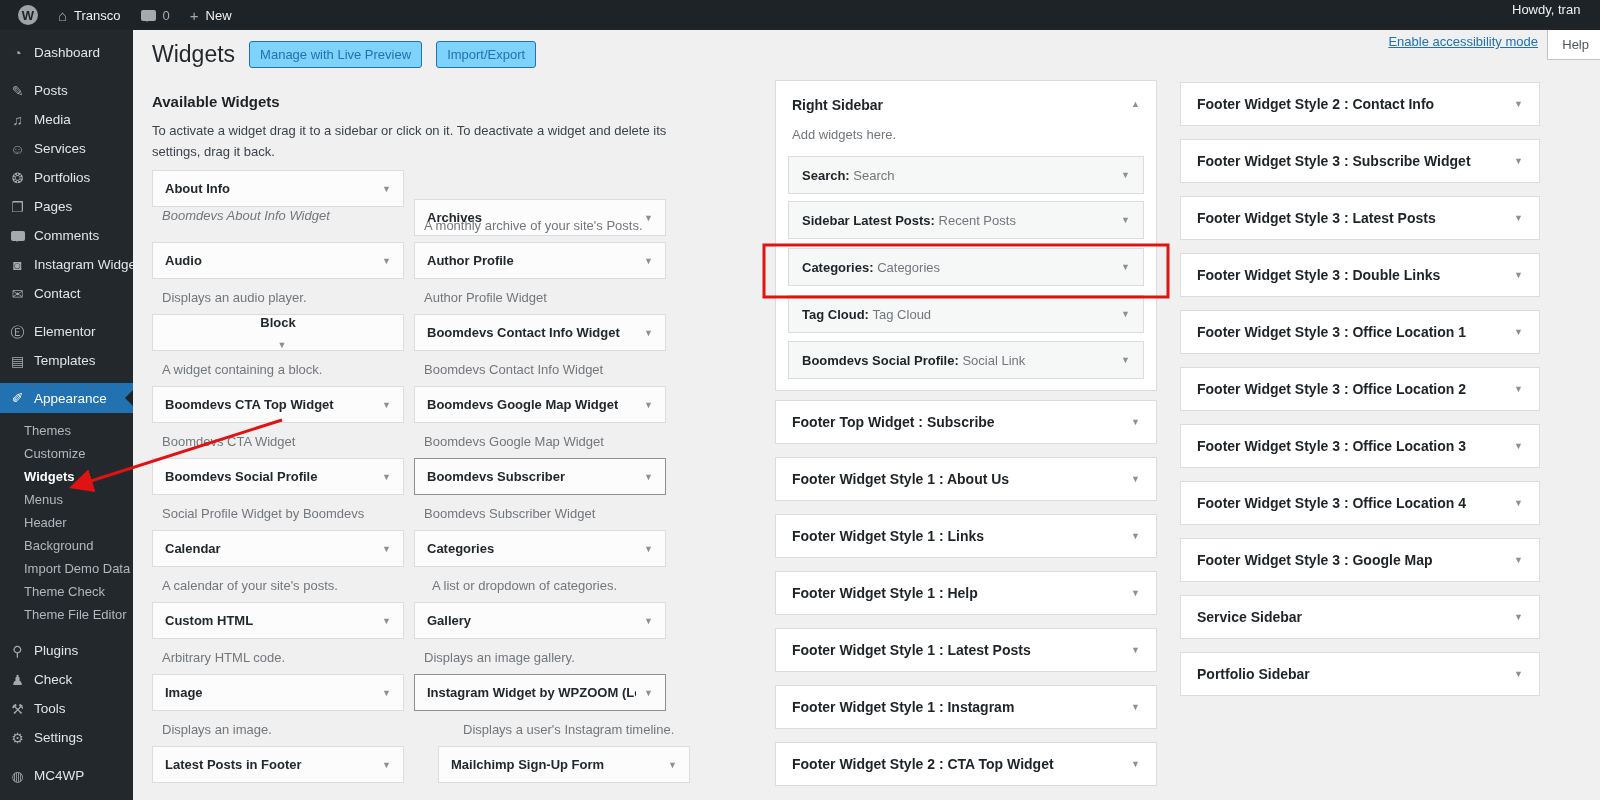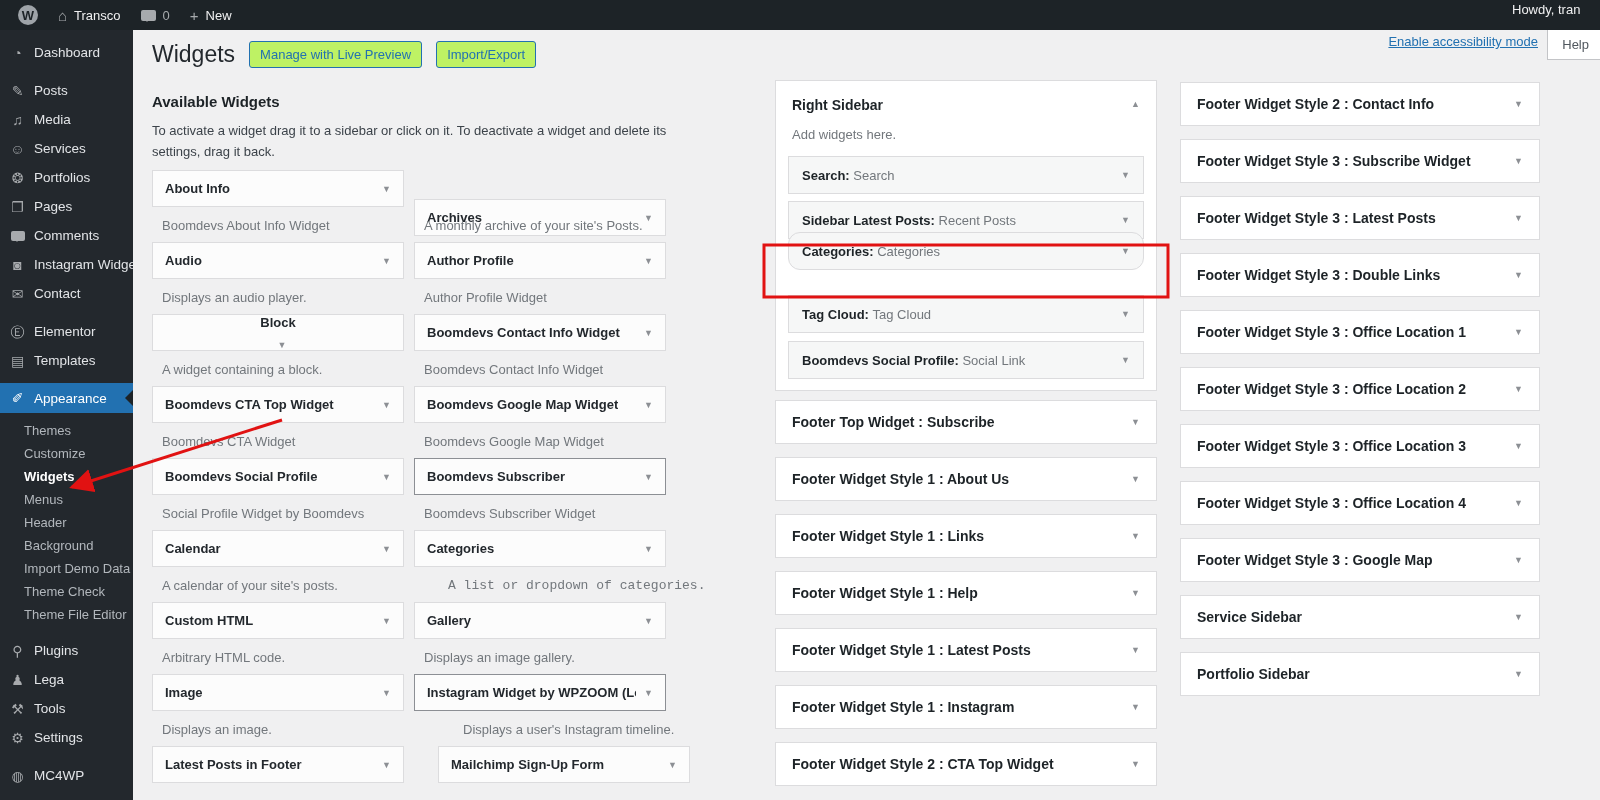--- a/index.html
+++ b/index.html
@@ -29,21 +29,21 @@
   .wedge{position:absolute;right:0;top:50%;margin-top:-8px;width:0;height:0;border:8px solid transparent;border-right-color:#1d2327;}
   #submenu{padding:6px 0 10px 0;}
   .smi{padding:4px 0 4px 24px;font-size:13px;color:#b2b7bc;cursor:pointer;white-space:nowrap;}
   .smi.current{color:#fff;font-weight:bold;}
   .bubble2{position:relative;width:14px;height:10px;background:#a7aaad;border-radius:2px;display:inline-block;}
   .bubble2:after{content:"";position:absolute;left:3px;bottom:-4px;border:3px solid transparent;border-top:4px solid #a7aaad;}
 
   
   .pagehead{position:absolute;left:152px;top:41px;display:flex;align-items:center;gap:14px;}
   .pagehead h1{font-size:23px;font-weight:400;color:#23282d;}
-  .btn{border:1px solid #2271b1;color:#2271b1;background:#bef264;font-size:13px;padding:5px 10px;border-radius:3px;cursor:pointer;font-family:"Liberation Sans",sans-serif;}
+  .btn{border:1px solid #2271b1;color:#2271b1;background:#7dd3fc;font-size:13px;padding:5px 10px;border-radius:3px;cursor:pointer;font-family:"Liberation Sans",sans-serif;}
   .acc-link{position:absolute;top:34px;right:62px;font-size:13px;color:#2271b1;text-decoration:underline;cursor:pointer;}
   .help-tab{position:absolute;top:30px;right:-10px;background:#fff;border:1px solid #c3c4c7;border-top:none;padding:7px 20px 7px 14px;font-size:13px;color:#50575e;cursor:pointer;}
 
   
   .aw-head{position:absolute;left:152px;top:93px;font-size:15px;font-weight:bold;color:#1d2327;}
   .aw-desc{position:absolute;left:152px;top:120px;width:545px;font-size:13px;color:#3c434a;line-height:1.65;}
   .wbox{position:absolute;width:252px;height:37px;background:#fcfcfc;border:1px solid #dcdcde;display:flex;align-items:center;justify-content:space-between;padding:0 12px;cursor:pointer;}
   .wbox .t{font-size:13px;font-weight:600;color:#23282d;white-space:nowrap;overflow:hidden;}
   .da{font-size:9px;color:#8c8f94;flex-shrink:0;margin-left:8px;}
   .wbox.emph{border-color:#8c8f94;}
@@ -155,21 +155,21 @@
     <div class="smi">Import Demo Data</div>
     <div class="smi">Theme Check</div>
     <div class="smi">Theme File Editor</div>
   </div>
   <div class="mi">
       <span class="ic">⚲</span>
       <span>Plugins</span>
     </div>
   <div class="mi">
       <span class="ic">♟</span>
-      <span>Lega</span>
+      <span>Check</span>
     </div>
   <div class="mi">
       <span class="ic">⚒</span>
       <span>Tools</span>
     </div>
   <div class="mi">
       <span class="ic">⚙</span>
       <span>Settings</span>
     </div>
   <div class="msep"></div>
@@ -191,21 +191,21 @@
 <div class="aw-desc">To activate a widget drag it to a sidebar or click on it. To deactivate a widget and delete its settings, drag it back.</div>
 
 <div class="wbox" style="left:152px;top:170px;">
     <span class="t">About Info</span>
     <span class="da">▼</span>
   </div>
 <div class="wbox" style="left:414px;top:170px;margin-top:29px;">
     <span class="t">Archives</span>
     <span class="da">▼</span>
   </div>
-<div class="wdesc" style="left:162px;top:218px;">Boomdevs About Info Widget</div>
+<div class="wdesc" style="left:162px;top:208px;font-style:italic;">Boomdevs About Info Widget</div>
 <div class="wdesc" style="left:424px;top:218px;">A monthly archive of your site's Posts.</div>
 
 <div class="wbox" style="left:152px;top:242px;">
     <span class="t">Audio</span>
     <span class="da">▼</span>
   </div>
 <div class="wbox" style="left:414px;top:242px;">
     <span class="t">Author Profile</span>
     <span class="da">▼</span>
   </div>
@@ -247,21 +247,21 @@
 
 <div class="wbox" style="left:152px;top:530px;">
     <span class="t">Calendar</span>
     <span class="da">▼</span>
   </div>
 <div class="wbox" style="left:414px;top:530px;">
     <span class="t">Categories</span>
     <span class="da">▼</span>
   </div>
 <div class="wdesc" style="left:162px;top:578px;">A calendar of your site's posts.</div>
-<div class="wdesc" style="left:448px;top:578px;font-family:Liberation Mono, monospace;">A list or dropdown of categories.</div>
+<div class="wdesc" style="left:432px;top:578px;">A list or dropdown of categories.</div>
 
 <div class="wbox" style="left:152px;top:602px;">
     <span class="t">Custom HTML</span>
     <span class="da">▼</span>
   </div>
 <div class="wbox" style="left:414px;top:602px;">
     <span class="t">Gallery</span>
     <span class="da">▼</span>
   </div>
 <div class="wdesc" style="left:162px;top:650px;">Arbitrary HTML code.</div>
@@ -292,21 +292,21 @@
   <div class="panel-toggle">▲</div>
   <div class="panel-hint">Add widgets here.</div>
   <div class="sbar" style="top:75px;">
       <span class="n"><span>Search:</span> <span class="v">Search</span></span>
       <span class="da">▼</span>
     </div>
   <div class="sbar" style="top:120px;">
       <span class="n"><span>Sidebar Latest Posts:</span> <span class="v">Recent Posts</span></span>
       <span class="da">▼</span>
     </div>
-  <div class="sbar" style="top:151px;border-radius:12px;">
+  <div class="sbar" style="top:167px;">
       <span class="n"><span>Categories:</span> <span class="v">Categories</span></span>
       <span class="da">▼</span>
     </div>
   <div class="sbar" style="top:214px;">
       <span class="n"><span>Tag Cloud:</span> <span class="v">Tag Cloud</span></span>
       <span class="da">▼</span>
     </div>
   <div class="sbar" style="top:260px;">
       <span class="n"><span>Boomdevs Social Profile:</span> <span class="v">Social Link</span></span>
       <span class="da">▼</span>

